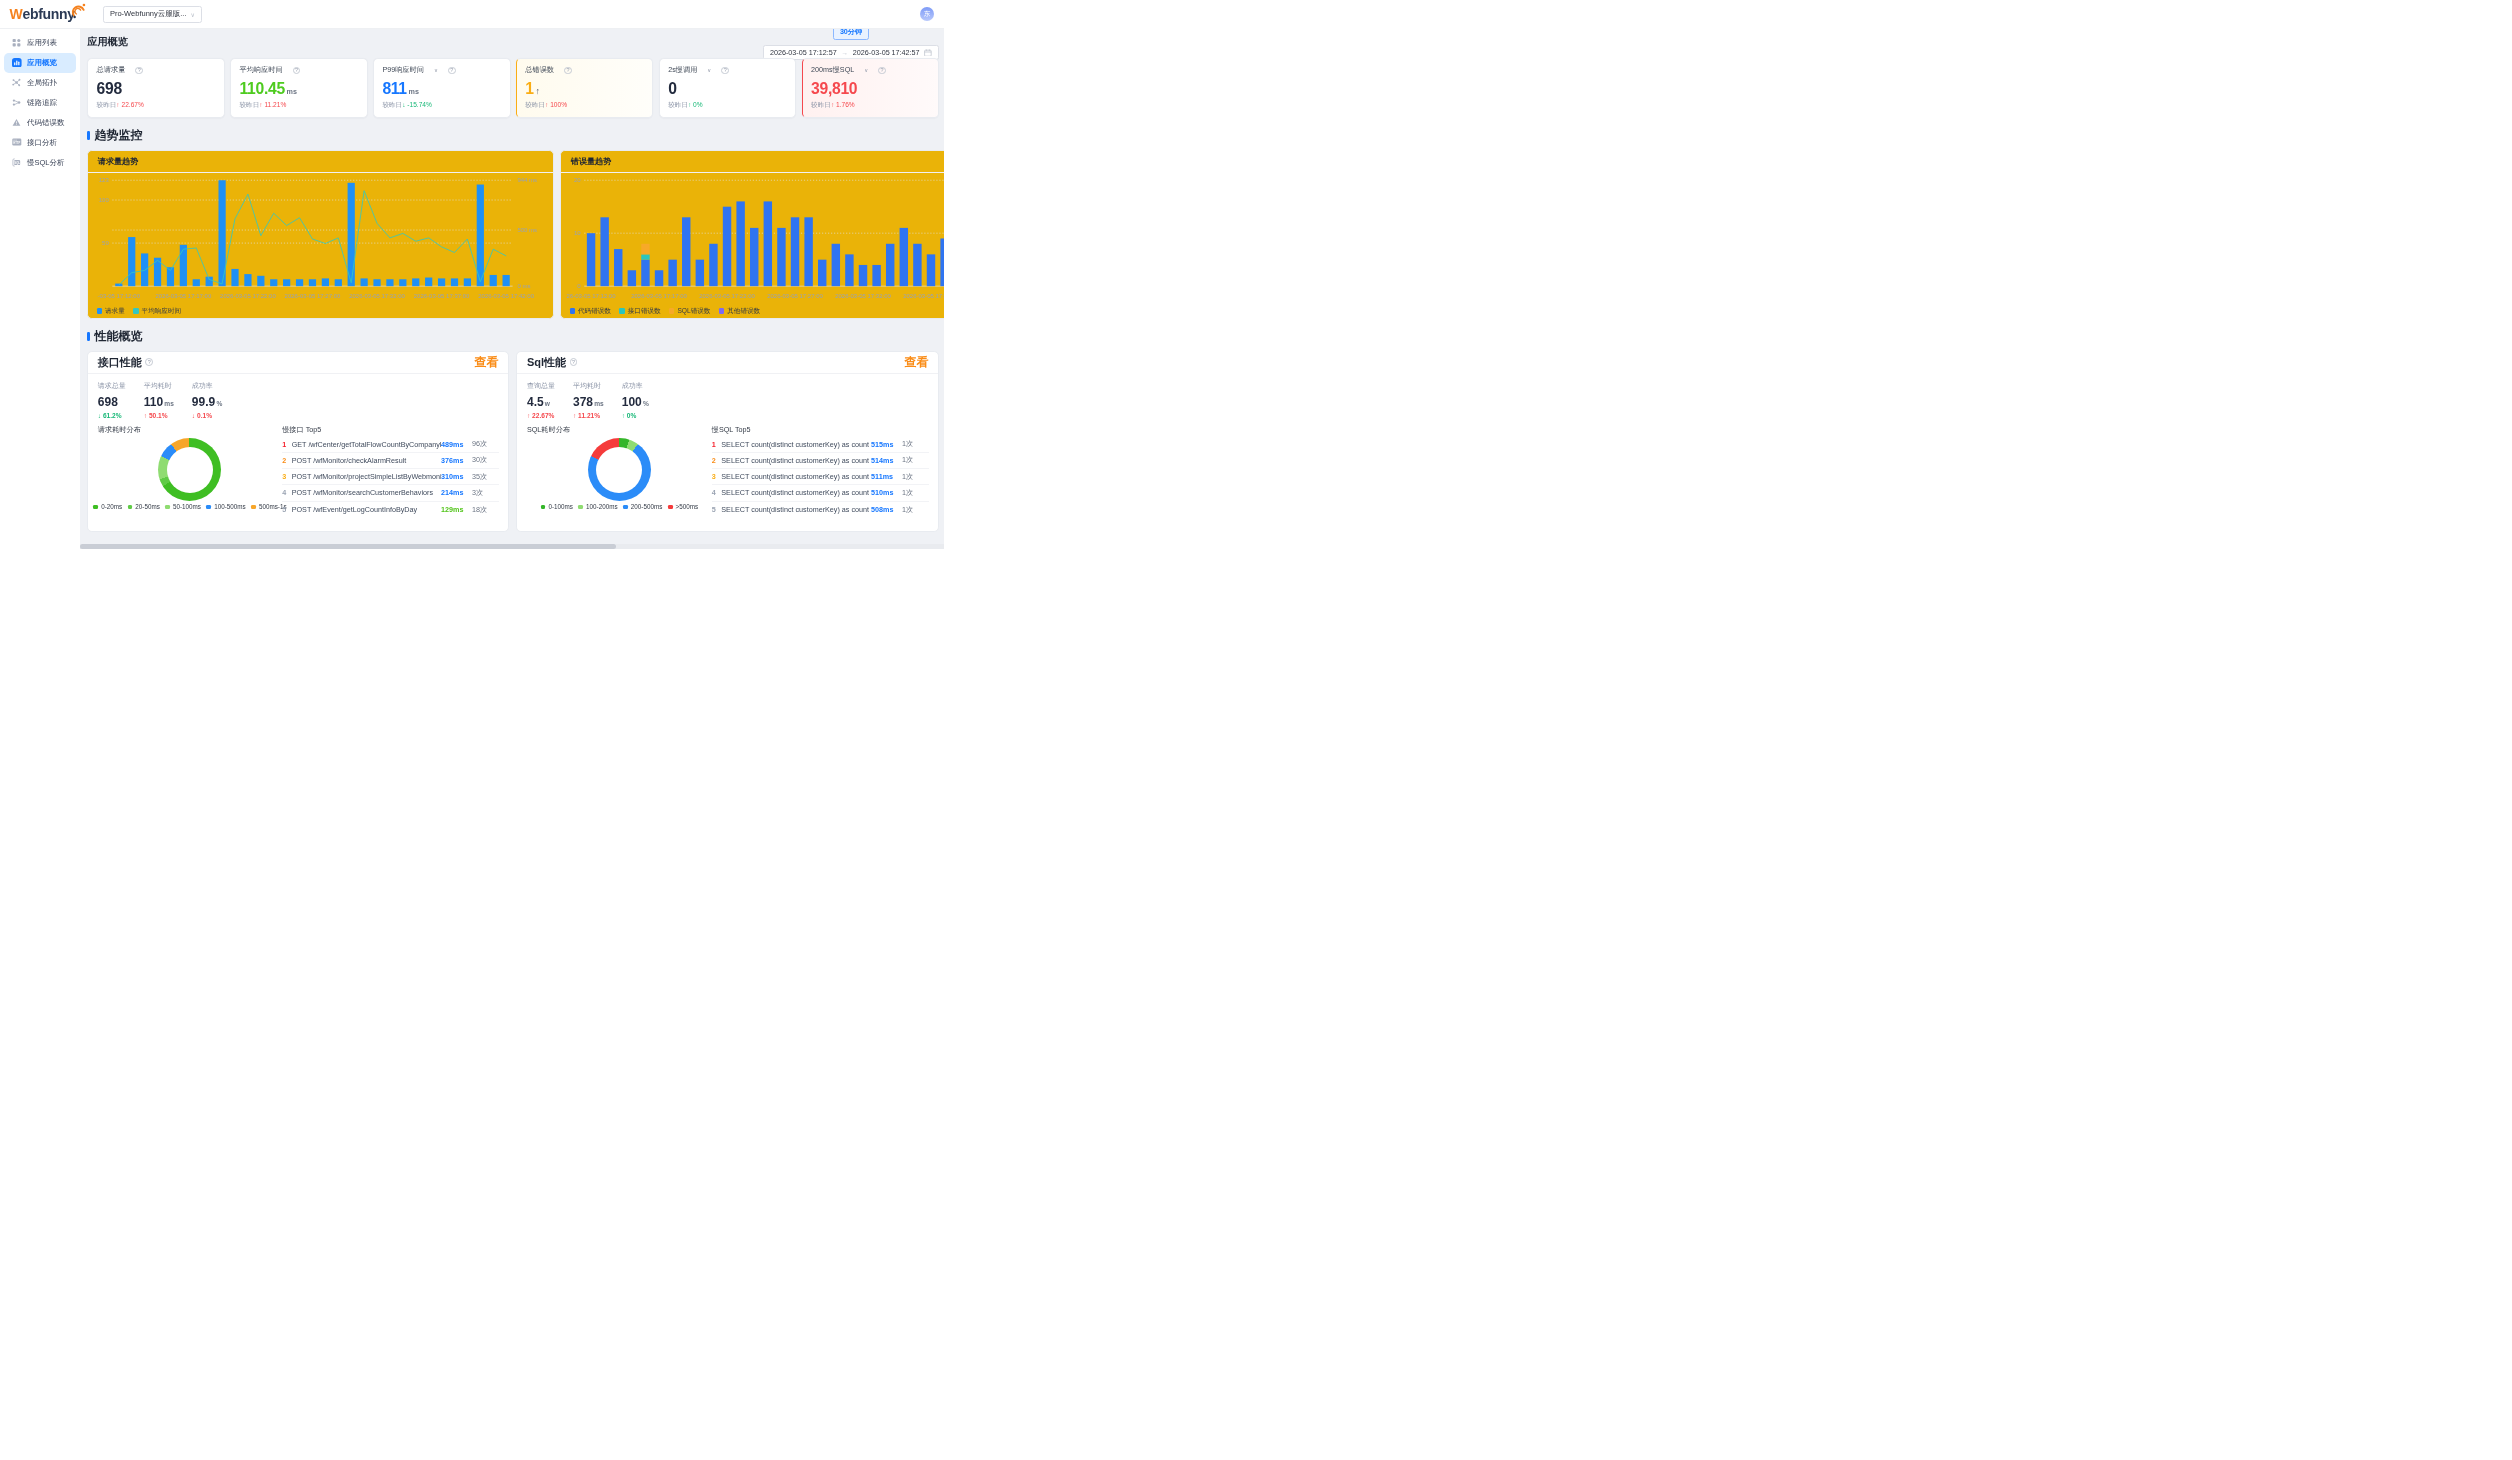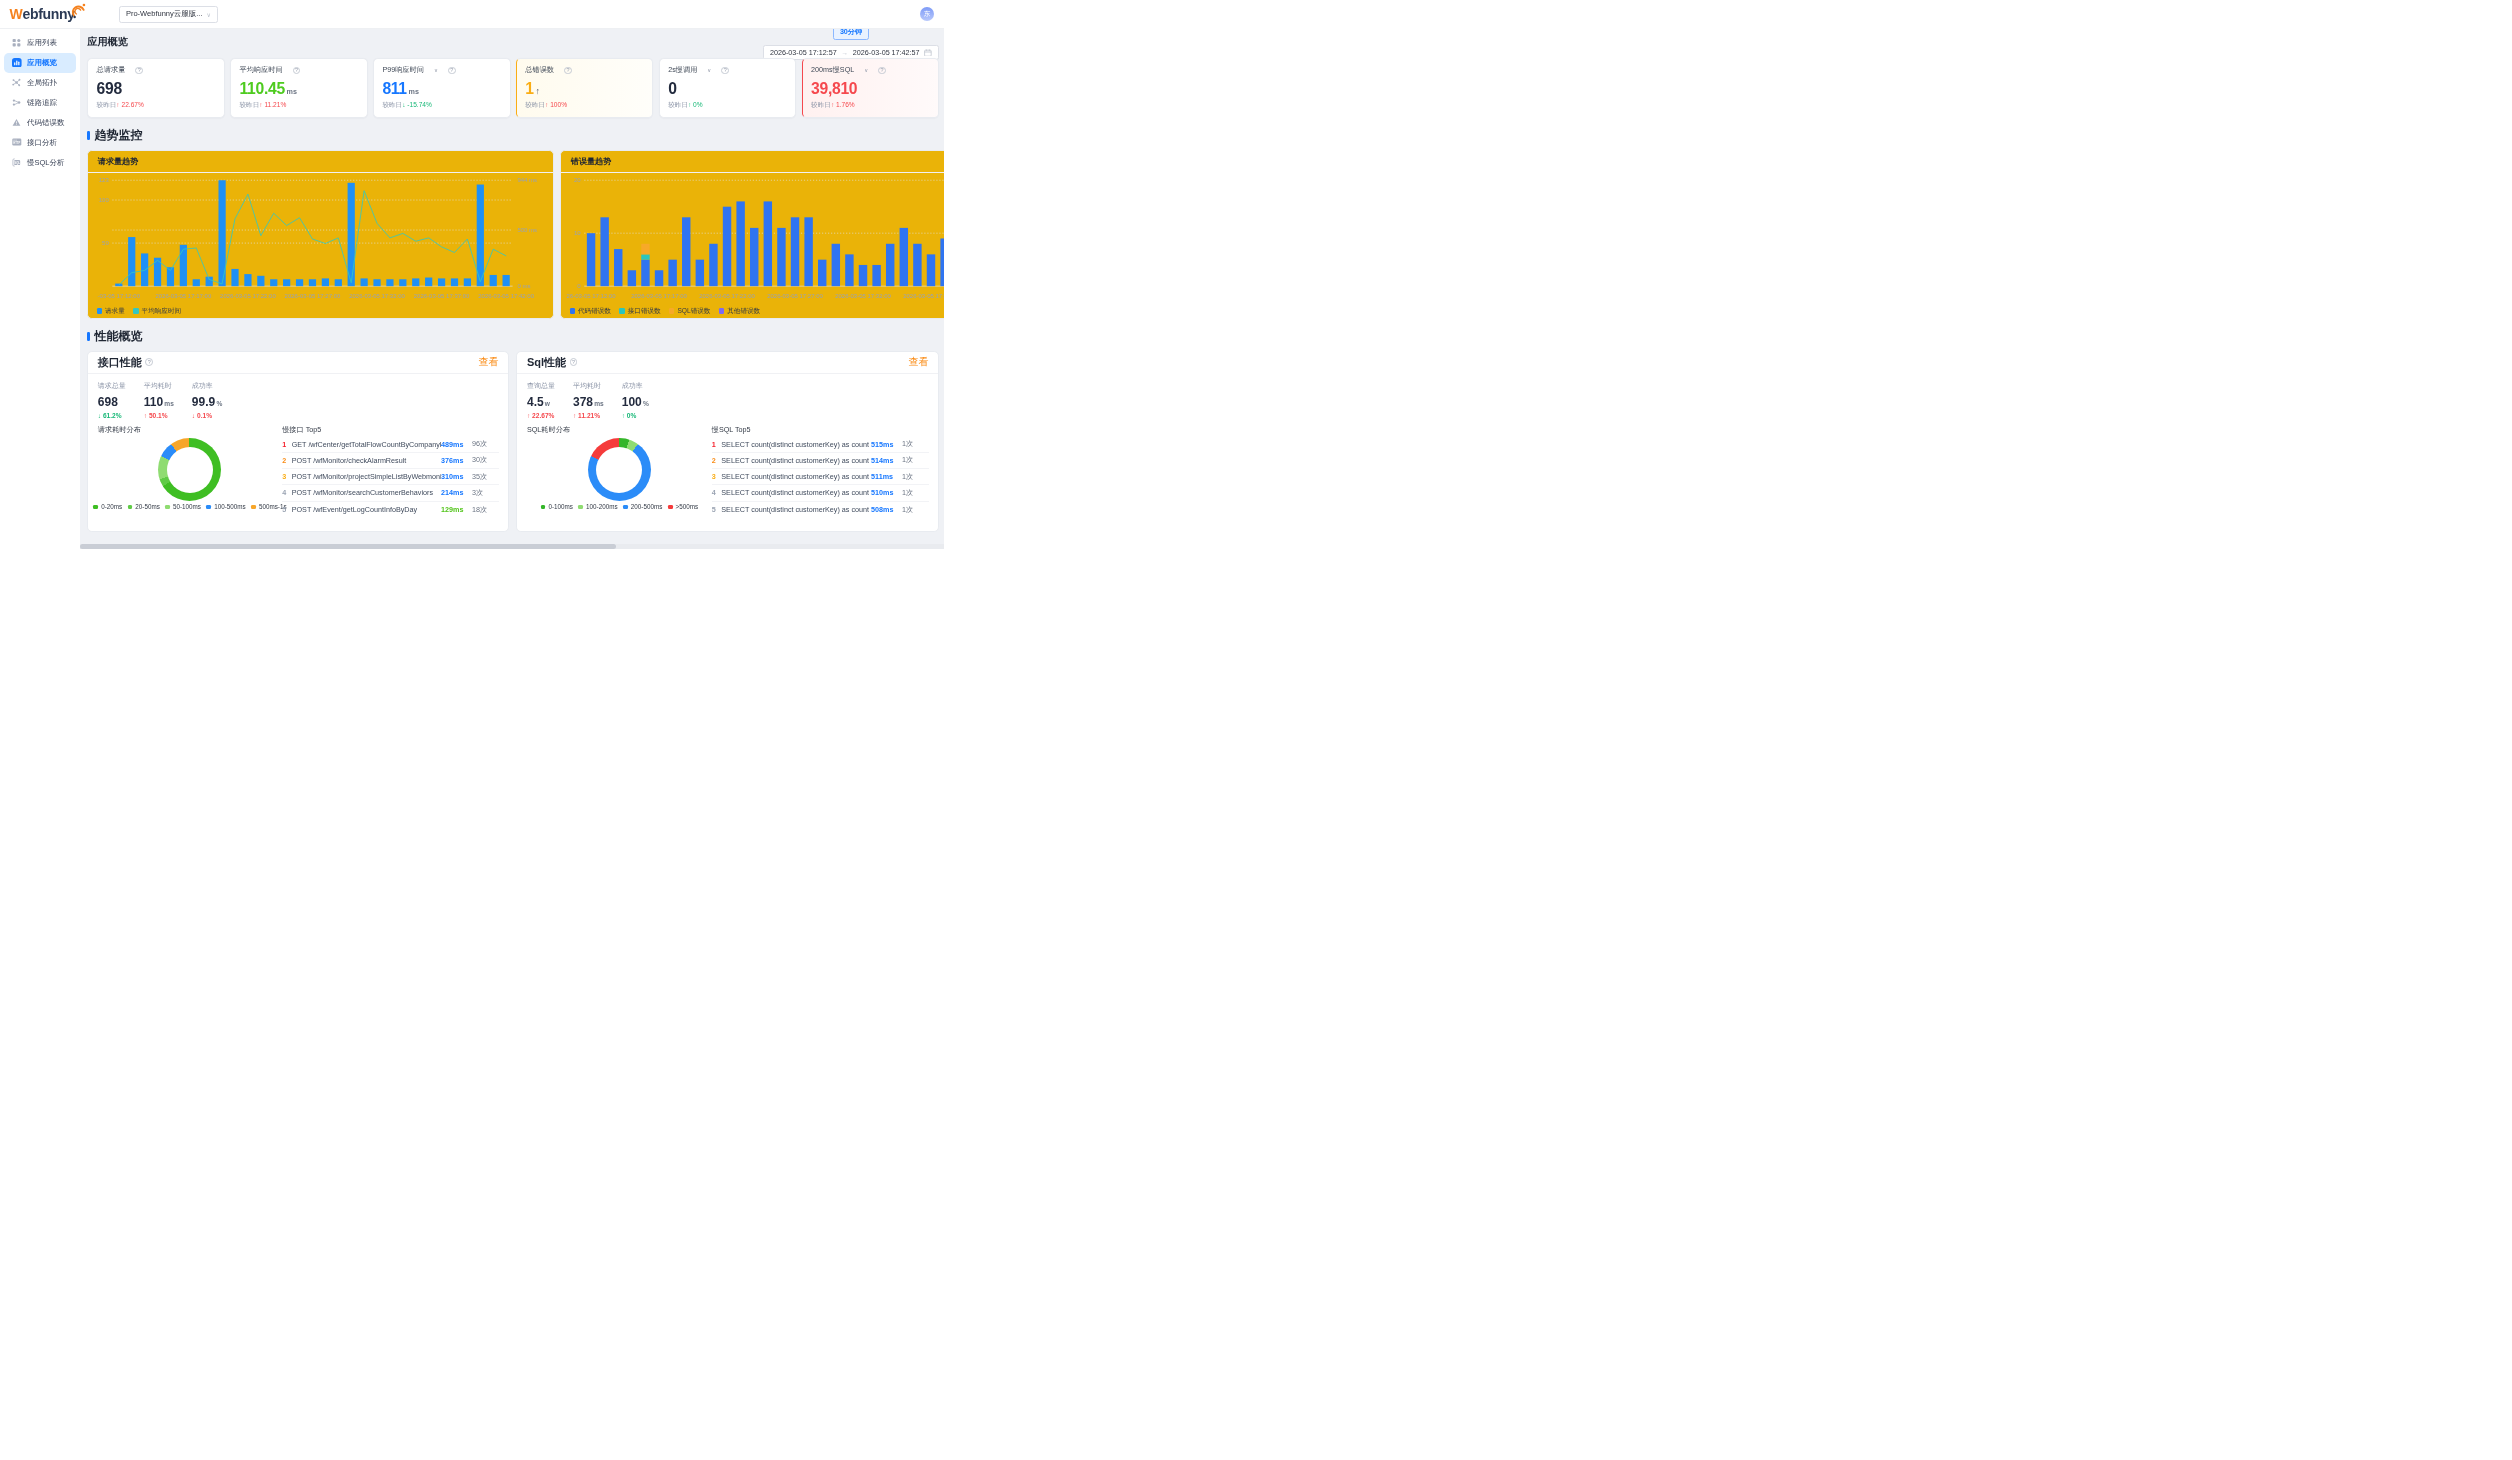--- a/index.html
+++ b/index.html
@@ -5,21 +5,21 @@
   * { margin:0; padding:0; box-sizing:border-box; }
   html,body { width:944px; height:549px; overflow:hidden; background:#fff;
     font-family:"Liberation Sans","DejaVu Sans",sans-serif; color:#2b3347; }
   
   .topbar { height:29px; background:#fff; border-bottom:0.6px solid #eef0f3;
     display:flex; align-items:center; padding:0 9.6px; position:relative; z-index:5; }
   .logo { display:flex; align-items:center; font-weight:bold; font-size:14px; letter-spacing:-0.3px; }
   .logo-w { color:#f5821f; }
   .logo-rest { color:#2b3a55; }
   .logo-swoosh { margin-left:-3.6px; margin-top:-6px; }
-  .app-select { margin-left:32px; height:17px; border:0.6px solid #dcdfe6; border-radius:2.4px;
+  .app-select { margin-left:16px; height:17px; border:0.6px solid #dcdfe6; border-radius:2.4px;
     display:flex; align-items:center; gap:4px; padding:0 6px; font-size:7.5px; color:#303540; cursor:pointer; min-width:89px; }
   .app-select .chev { color:#b9bfc9; font-size:6px; }
   .avatar { margin-left:auto; width:14.5px; height:14.5px; border-radius:50%;
     background:linear-gradient(180deg,#7e9bf7,#b9c9fb); color:#fff; font-size:6.6px;
     display:flex; align-items:center; justify-content:center; cursor:pointer; }
   
   .layout { display:flex; height:520px; }
   .sidebar { width:80px; background:#fff; padding-top:3.6px; flex:none; }
   .side-item { height:20px; display:flex; align-items:center; gap:5.4px; padding:0 0 0 12px;
     font-size:7.5px; color:#3a4357; cursor:pointer; }
@@ -71,21 +71,21 @@
   .lg-swatch { width:5.4px; height:5.4px; border-radius:1.2px; display:inline-block; }
   .tick { font-size:10px; fill:#9aa2b1; }
   .xlab { font-size:10px; fill:#9aa2b1; }
   
   .perf-row { display:flex; gap:7.2px; }
   .perf-card { background:#fff; border:0.6px solid #e8ebf0; border-radius:4.8px; height:181px; overflow:hidden; }
   .perf-card.p-left { width:422px; flex:none; }
   .perf-card.p-right { flex:1; }
   .pc-header { height:22px; display:flex; align-items:center; gap:3.6px; padding:0 9.6px; border-bottom:0.6px solid #f0f1f4; }
   .pc-title { font-size:11px; font-weight:bold; color:#1f2633; }
-  .view-link { margin-left:auto; font-size:10px; color:#fa8c16; font-weight:normal; cursor:pointer; text-decoration:none; }
+  .view-link { margin-left:auto; font-size:12px; color:#fa8c16; font-weight:bold; cursor:pointer; text-decoration:none; }
   .pc-stats { display:flex; gap:18px; padding:7.2px 9.6px 1.2px; }
   .ps-label { font-size:7px; color:#8a93a6; }
   .ps-value { margin-top:3.6px; font-size:12px; font-weight:bold; color:#232b3e; }
   .ps-unit { font-size:6.6px; color:#6b7483; margin-left:1.2px; }
   .ps-delta { margin-top:3.6px; font-size:6.6px; font-weight:bold; }
   .pc-body { display:flex; padding:2.4px 9.6px 4.8px; }
   .pc-col.donut-col { width:46%; flex:none; }
   .pc-col.list-col { flex:1; min-width:0; }
   .pc-subtitle { font-size:7.2px; color:#333a46; margin:2.4px 0 1.2px; }
   .donut-wrap { height:67px; display:flex; align-items:center; justify-content:center; }

